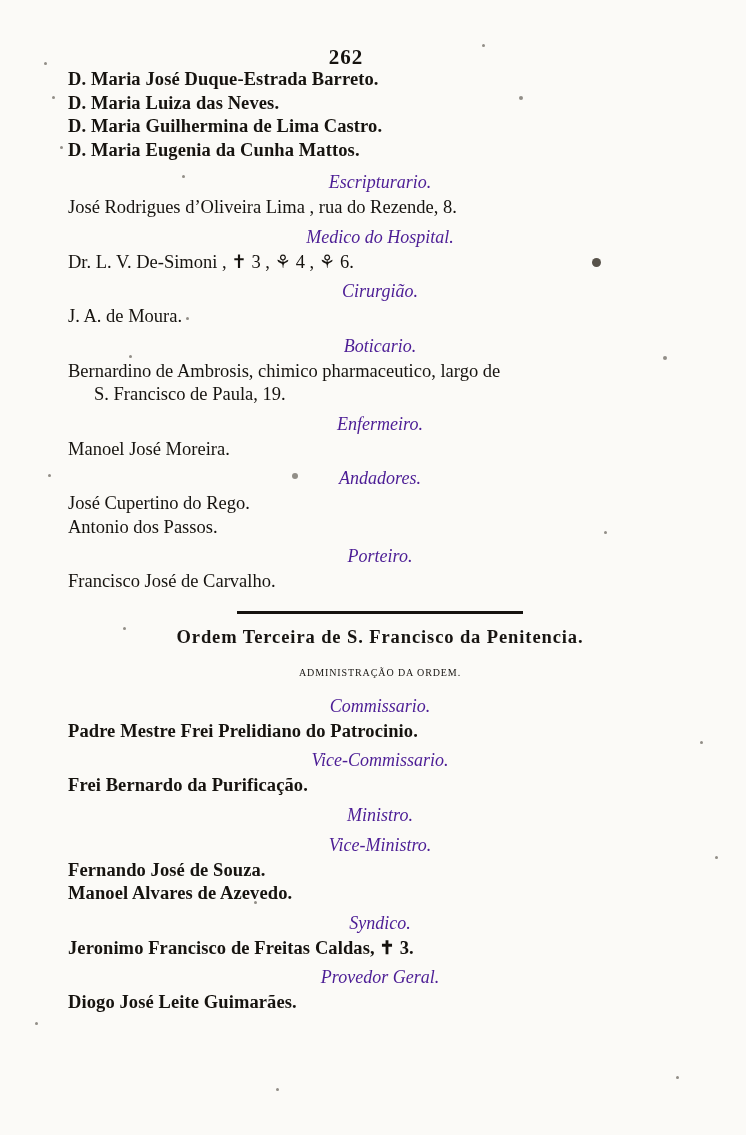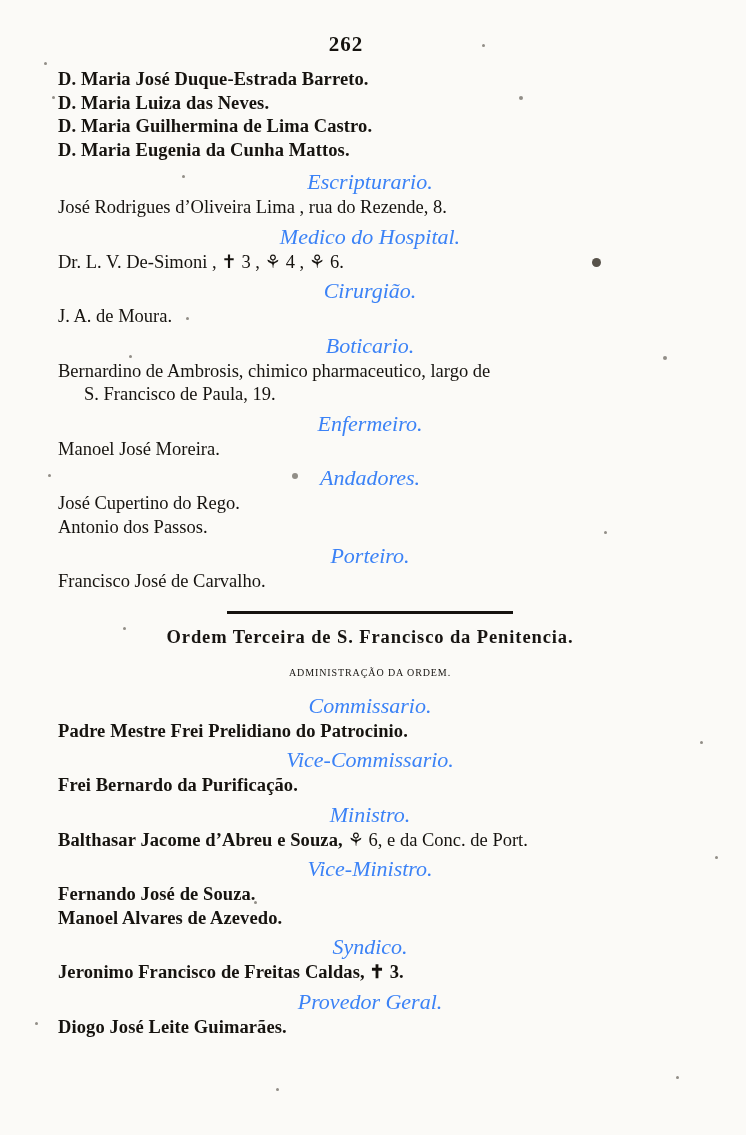--- a/index.html
+++ b/index.html
@@ -22,59 +22,59 @@
   }
   
   .speck {
     position: absolute;
     background: #3a342c;
     border-radius: 50%;
     opacity: .55;
   }
   .page-number {
     position: absolute;
-    top: 32px;
+    top: 45px;
     left: 0;
     width: 692px;
     text-align: center;
     font-family: "Liberation Serif", serif;
     font-weight: bold;
     font-size: 21px;
     letter-spacing: 1px;
     color: #16130f;
   }
   .content {
     position: absolute;
     top: 68px;
-    left: 58px;
+    left: 68px;
     width: 624px;
   }
   .line {
     font-size: 18.5px;
     line-height: 23.5px;
     white-space: nowrap;
     color: #16130f;
   }
   .name {
     font-weight: bold;
     font-family: "Liberation Serif", serif;
     letter-spacing: .1px;
   }
   .plain {
     font-family: Liberation Serif, serif;
     font-weight: normal;
   }
   .heading-italic {
     text-align: center;
     font-style: italic;
-    font-size: 22px;
+    font-size: 18px;
     line-height: 26px;
     margin-top: 4px;
     margin-bottom: 1px;
-    color: #3b82f6;
+    color: #4c1d95;
   }
   .indent-1 {
     padding-left: 26px;
   }
   .rule {
     width: 286px;
     height: 3px;
     background: #16130f;
     margin: 17px auto 13px auto;
   }
@@ -162,24 +162,20 @@
     <div class="section-title">Ordem Terceira de S. Francisco da Penitencia.</div>
     <div class="small-caps">Administração da Ordem.</div>
 
     <div class="heading-italic">Commissario.</div>
     <div class="line name">Padre Mestre Frei Prelidiano do Patrocinio.</div>
 
     <div class="heading-italic">Vice-Commissario.</div>
     <div class="line name">Frei Bernardo da Purificação.</div>
 
     <div class="heading-italic">Ministro.</div>
-    <div class="line">
-      <span class="name">Balthasar Jacome d’Abreu e Souza,</span>
-      <span class="plain">⚘ 6, e da Conc. de Port.</span>
-    </div>
 
     <div class="heading-italic">Vice-Ministro.</div>
     <div class="line name">Fernando José de Souza.</div>
 
     <div class="line name">Manoel Alvares de Azevedo.</div>
 
     <div class="heading-italic">Syndico.</div>
     <div class="line">
       <span class="name">Jeronimo Francisco de Freitas Caldas,</span>
       <span class="name">✝ 3.</span>

